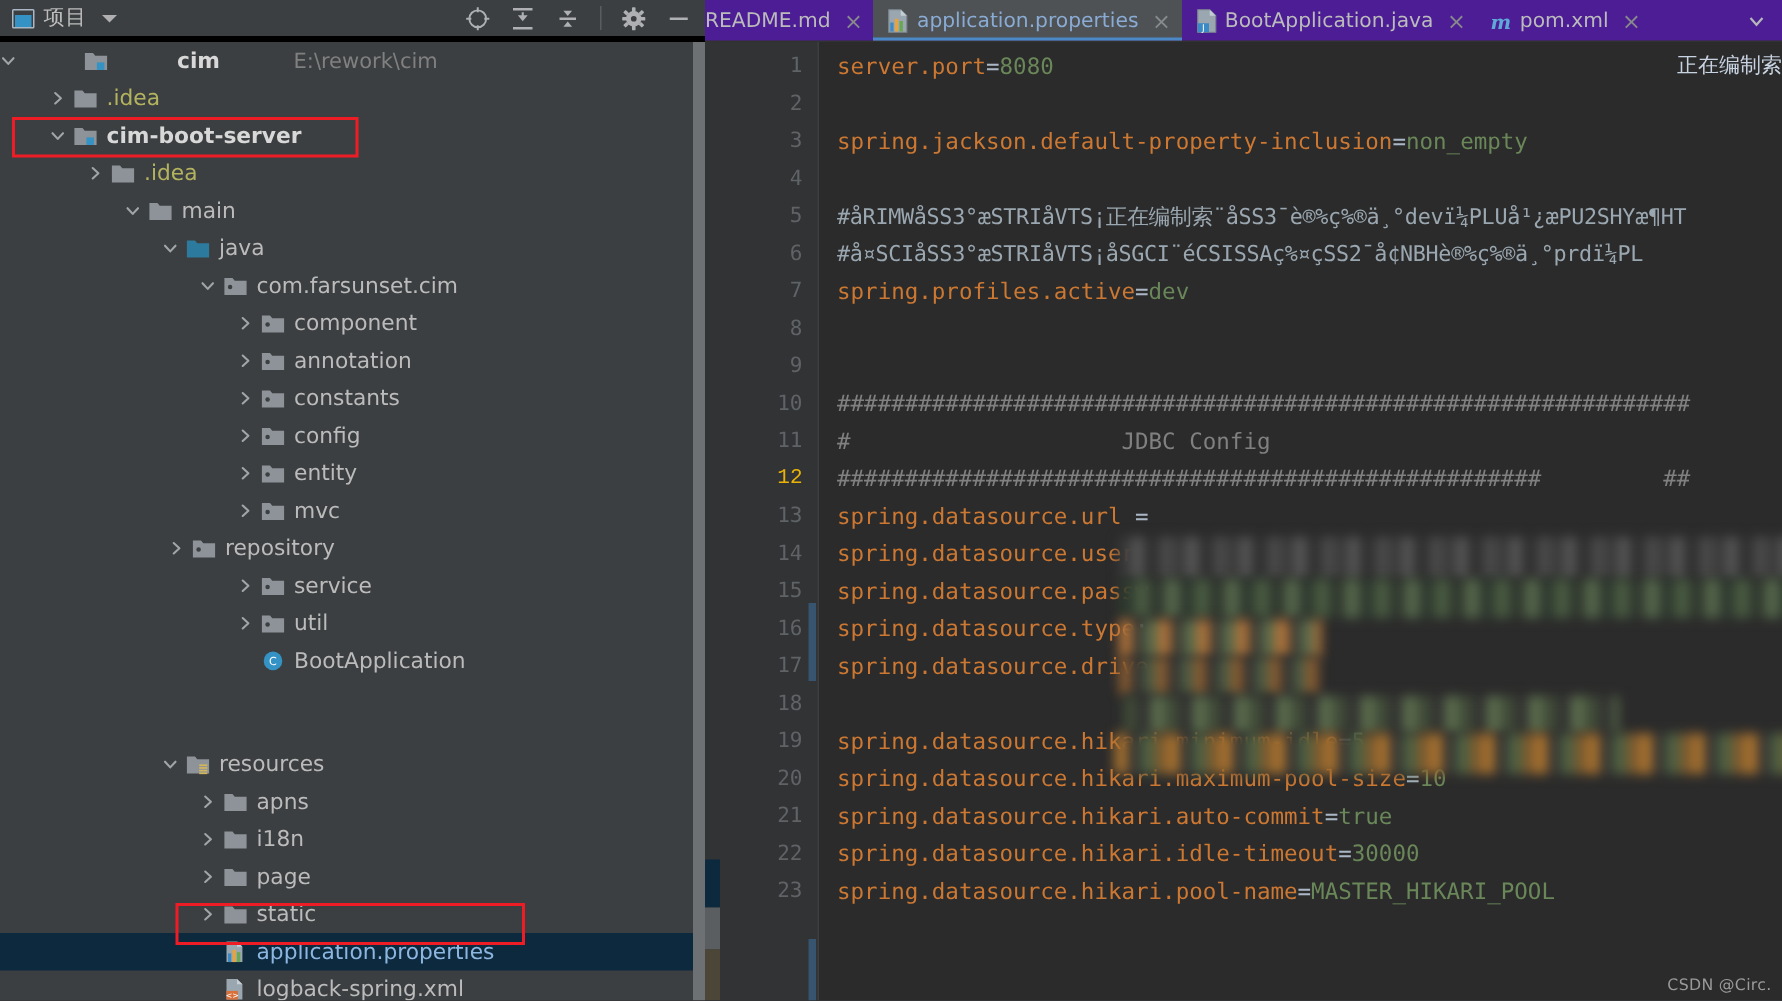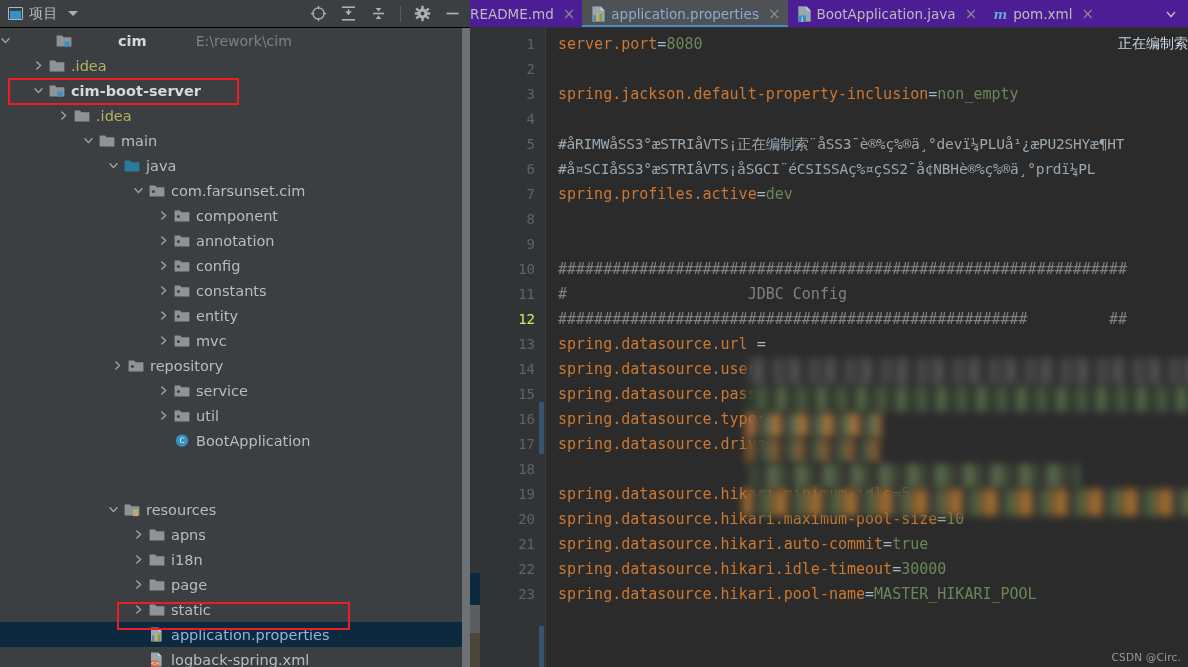--- a/index.html
+++ b/index.html
@@ -11,21 +11,21 @@
   }
   #app { position: relative; width: 1188px; height: 667px; display: flex; flex-direction: column; }
 
   
   .top-row { display: flex; height: 28px; width: 1188px; flex: 0 0 28px; }
 
   
   .proj-header {
     width: 470px; height: 28px; background: #3c3f41;
     display: flex; align-items: center; padding-left: 8px;
-    border-bottom: 1px solid #000000;
+    border-bottom: 4px solid #000000;
   }
   .proj-title-wrap { display: flex; align-items: center; gap: 6px; }
   .win-icon {
     width: 15px; height: 13px; border: 1px solid #a9b7c6;
     background: #3c3f41; position: relative; border-radius: 1px;
   }
   .win-icon::after {
     content: ""; position: absolute; left: 1px; top: 3px;
     width: 11px; height: 8px; background: #3592c4;
   }
@@ -113,21 +113,21 @@
   }
   .gutter {
     width: 76px; flex: 0 0 76px; background: #313335;
     position: relative; padding-top: 4px;
   }
   .gline {
     height: 25px; line-height: 25px; text-align: right;
     padding-right: 11px; color: #606366; font-size: 14px;
     font-family: "DejaVu Sans Mono", monospace;
   }
-  .gline.cur { color: #bef264; }
+  .gline.cur { color: #eab308; font-family: Liberation Mono, monospace; }
   .gmark {
     position: absolute; left: 69px; width: 5px; background: #385570;
   }
   .gutter-edge {
     position: absolute; right: 0; top: 0; width: 1px; height: 100%; background: #3c3f41;
   }
   .left-strip { position: absolute; left: 0; top: 0; width: 10px; height: 100%; }
   .strip-seg { position: absolute; left: 0; width: 10px; }
 
   .code {
@@ -356,31 +356,31 @@
             <span class="tlabel">annotation</span>
           </div>
           <div class="trow" style="padding-left: 158px;">
             <svg viewBox="0 0 11 11" class="arrow">
               <polyline points="3.8,2 7.6,5.5 3.8,9" fill="none" stroke="#a2a5a8" stroke-width="1.4" stroke-linecap="round" stroke-linejoin="round"></polyline>
             </svg>
             <svg viewBox="0 0 16 15" class="ficon">
               <path d="M0.6 2.4h5.4l1.5 1.8h7.9v9.4H0.6z" fill="#8d9399"></path>
               <circle cx="4.4" cy="8.4" r="1.5" fill="#3c3f41"></circle>
             </svg>
+            <span class="tlabel">constants</span>
+          </div>
+          <div class="trow" style="padding-left: 158px;">
+            <svg viewBox="0 0 11 11" class="arrow">
+              <polyline points="3.8,2 7.6,5.5 3.8,9" fill="none" stroke="#a2a5a8" stroke-width="1.4" stroke-linecap="round" stroke-linejoin="round"></polyline>
+            </svg>
+            <svg viewBox="0 0 16 15" class="ficon">
+              <path d="M0.6 2.4h5.4l1.5 1.8h7.9v9.4H0.6z" fill="#8d9399"></path>
+              <circle cx="4.4" cy="8.4" r="1.5" fill="#3c3f41"></circle>
+            </svg>
             <span class="tlabel">config</span>
-          </div>
-          <div class="trow" style="padding-left: 158px;">
-            <svg viewBox="0 0 11 11" class="arrow">
-              <polyline points="3.8,2 7.6,5.5 3.8,9" fill="none" stroke="#a2a5a8" stroke-width="1.4" stroke-linecap="round" stroke-linejoin="round"></polyline>
-            </svg>
-            <svg viewBox="0 0 16 15" class="ficon">
-              <path d="M0.6 2.4h5.4l1.5 1.8h7.9v9.4H0.6z" fill="#8d9399"></path>
-              <circle cx="4.4" cy="8.4" r="1.5" fill="#3c3f41"></circle>
-            </svg>
-            <span class="tlabel">constants</span>
           </div>
           <div class="trow" style="padding-left: 158px;">
             <svg viewBox="0 0 11 11" class="arrow">
               <polyline points="3.8,2 7.6,5.5 3.8,9" fill="none" stroke="#a2a5a8" stroke-width="1.4" stroke-linecap="round" stroke-linejoin="round"></polyline>
             </svg>
             <svg viewBox="0 0 16 15" class="ficon">
               <path d="M0.6 2.4h5.4l1.5 1.8h7.9v9.4H0.6z" fill="#8d9399"></path>
               <circle cx="4.4" cy="8.4" r="1.5" fill="#3c3f41"></circle>
             </svg>
             <span class="tlabel">entity</span>

